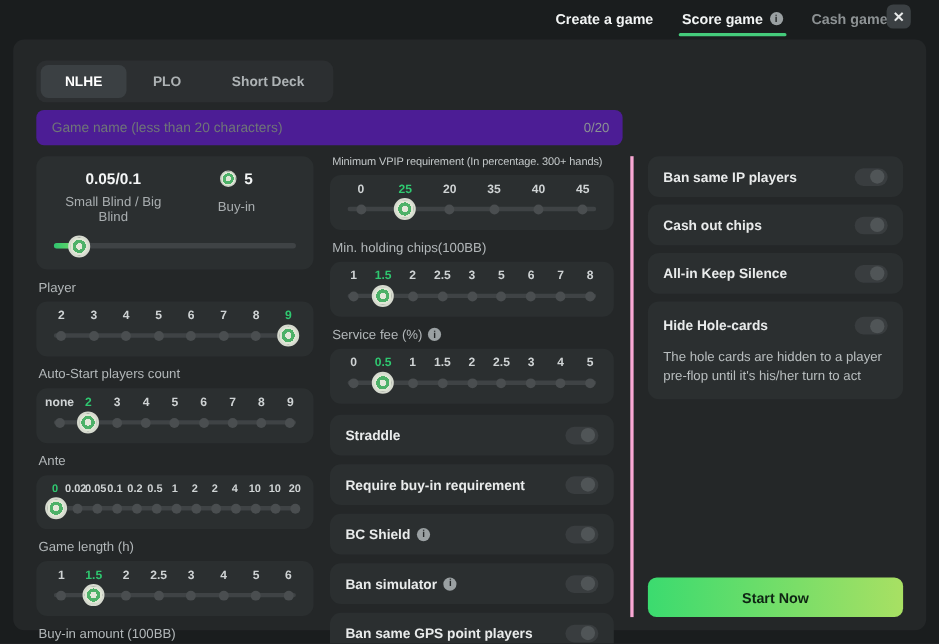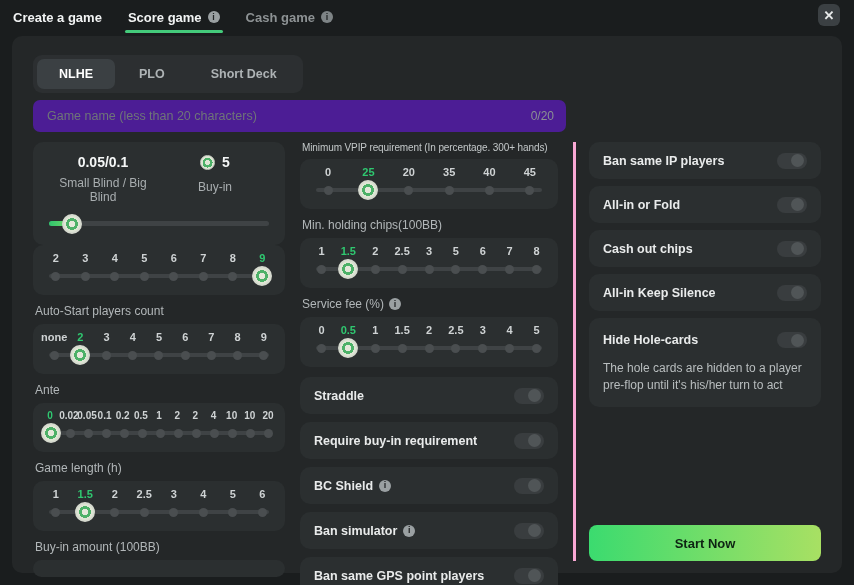--- a/index.html
+++ b/index.html
@@ -2,21 +2,21 @@
 <html><head>
 <meta charset="utf-8">
 <style>
   html,body{margin:0;padding:0;}
   body{
     width:854px;height:585px;overflow:hidden;position:relative;
     background:#1a1d1e;font-family:"Liberation Sans",sans-serif;
     -webkit-font-smoothing:antialiased;
   }
   
-  .topbar{position:absolute;top:0;left:0;right:4px;height:34px;display:flex;align-items:center;}
+  .topbar{position:absolute;top:0;left:0;right:16px;height:34px;display:flex;align-items:center;justify-content:flex-end;}
   .tab{position:relative;height:34px;display:flex;align-items:center;gap:6px;padding:0 13px;
     font-size:13px;font-weight:700;color:#f2f4f4;cursor:pointer;}
   .tab.dim{color:#8d9294;}
   .tab.active::after{content:"";position:absolute;left:10px;right:10px;bottom:1px;height:3px;border-radius:2px;background:#44cb7b;}
   .info-i{display:inline-flex;width:12px;height:12px;border-radius:50%;background:#9aa0a2;color:#222526;
     font-size:9px;font-weight:700;align-items:center;justify-content:center;line-height:1;}
   .dim .info-i{background:#7e8486;}
   .close-btn{position:absolute;top:4px;right:10px;width:22px;height:22px;border:none;border-radius:6px;
     background:#3b4043;color:#e8eaea;font-size:13px;font-weight:700;cursor:pointer;display:flex;align-items:center;justify-content:center;padding:0;}
   
@@ -132,20 +132,21 @@
           </div>
         </div>
         <div class="mini-slider">
           <div class="mini-track">
             <div class="mini-fill" style="width: 11%;"></div>
           </div>
           <span class="chip-handle mini-chip" style="left: 11%;"></span>
         </div>
       </div>
 
+      <div class="group-label">Player</div>
       <div class="card slider-card">
           <div class="labels-row">
             <span class="step-label">2</span>
             <span class="step-label">3</span>
             <span class="step-label">4</span>
             <span class="step-label">5</span>
             <span class="step-label">6</span>
             <span class="step-label">7</span>
             <span class="step-label">8</span>
             <span class="step-label sel">9</span>
@@ -499,26 +500,20 @@
     </div>
 
     <div class="col-right">
       <div class="card toggle-card">
         <span class="toggle-label">Ban same IP players</span>
         <button class="switch">
             <span class="knob"></span>
           </button>
       </div>
       <div class="card toggle-card">
-        <span class="toggle-label">All-in or Fold</span>
-        <button class="switch">
-            <span class="knob"></span>
-          </button>
-      </div>
-      <div class="card toggle-card">
         <span class="toggle-label">Cash out chips</span>
         <button class="switch">
             <span class="knob"></span>
           </button>
       </div>
       <div class="card toggle-card">
         <span class="toggle-label">All-in Keep Silence</span>
         <button class="switch">
             <span class="knob"></span>
           </button>

